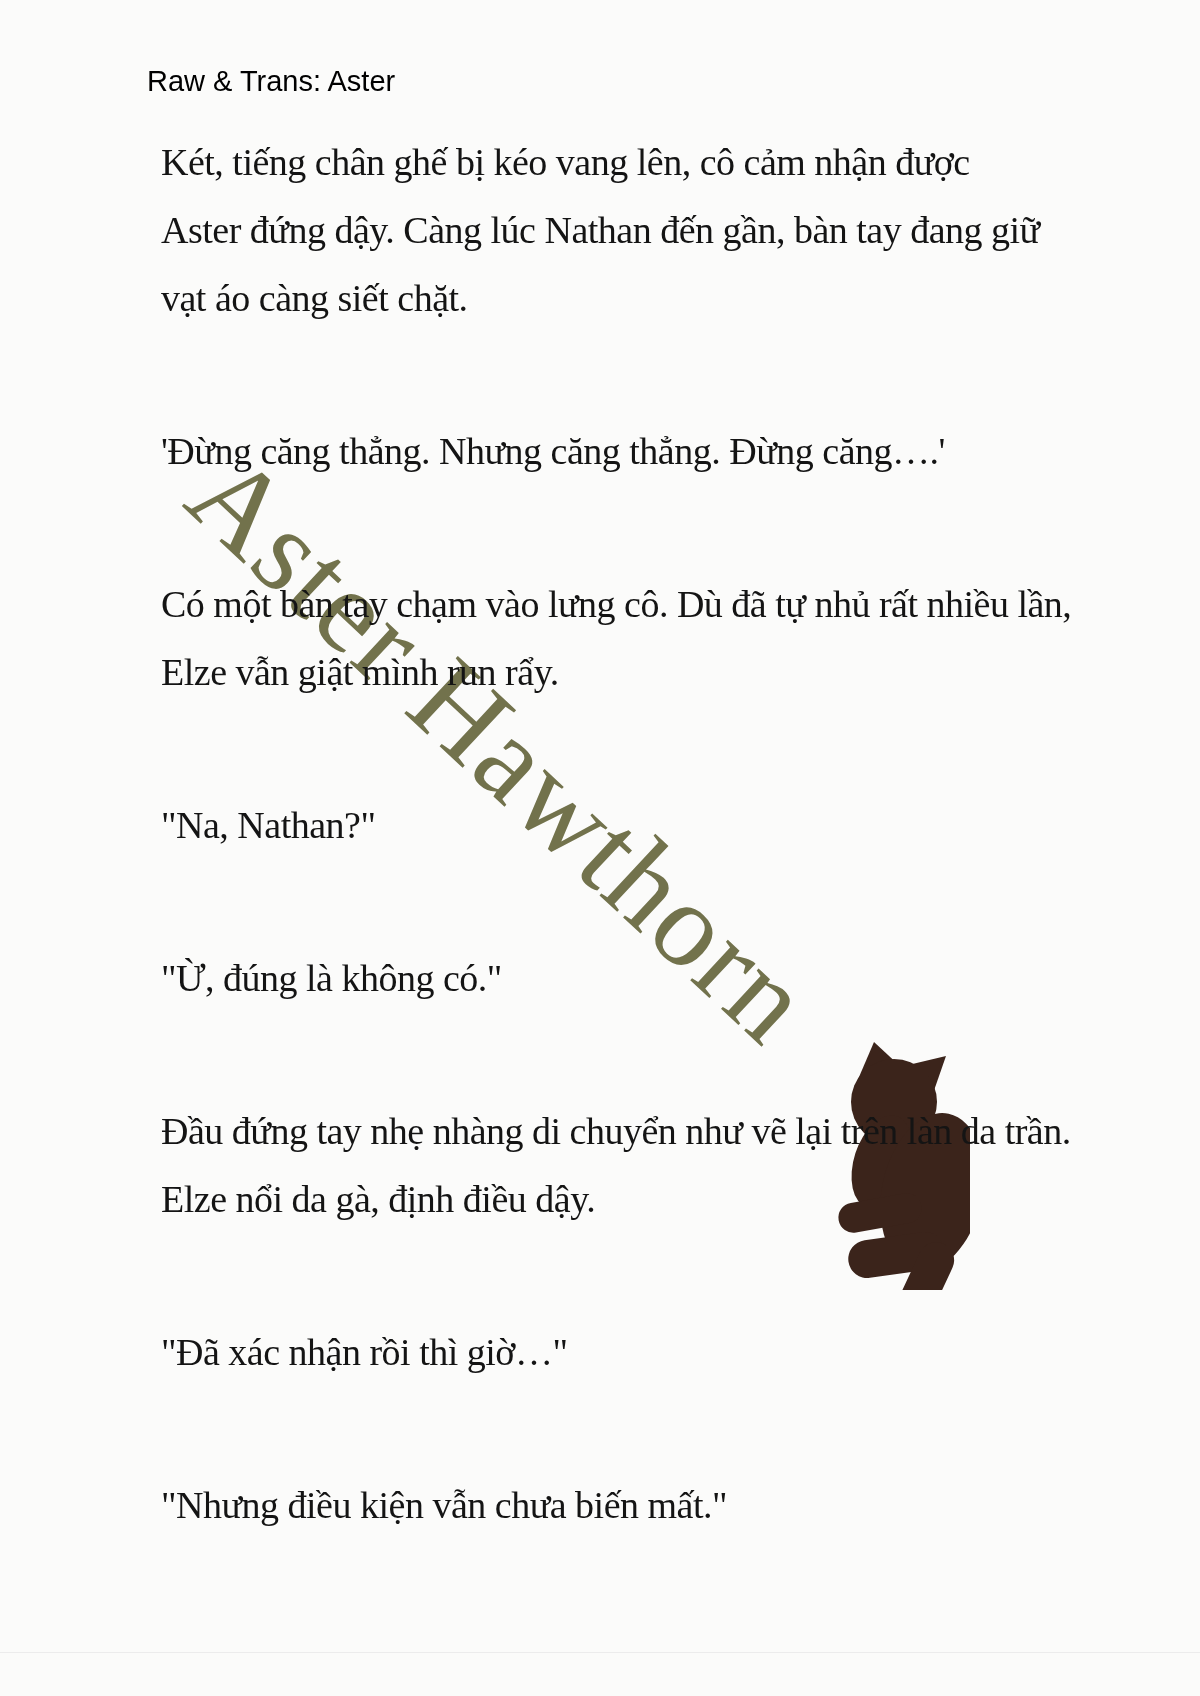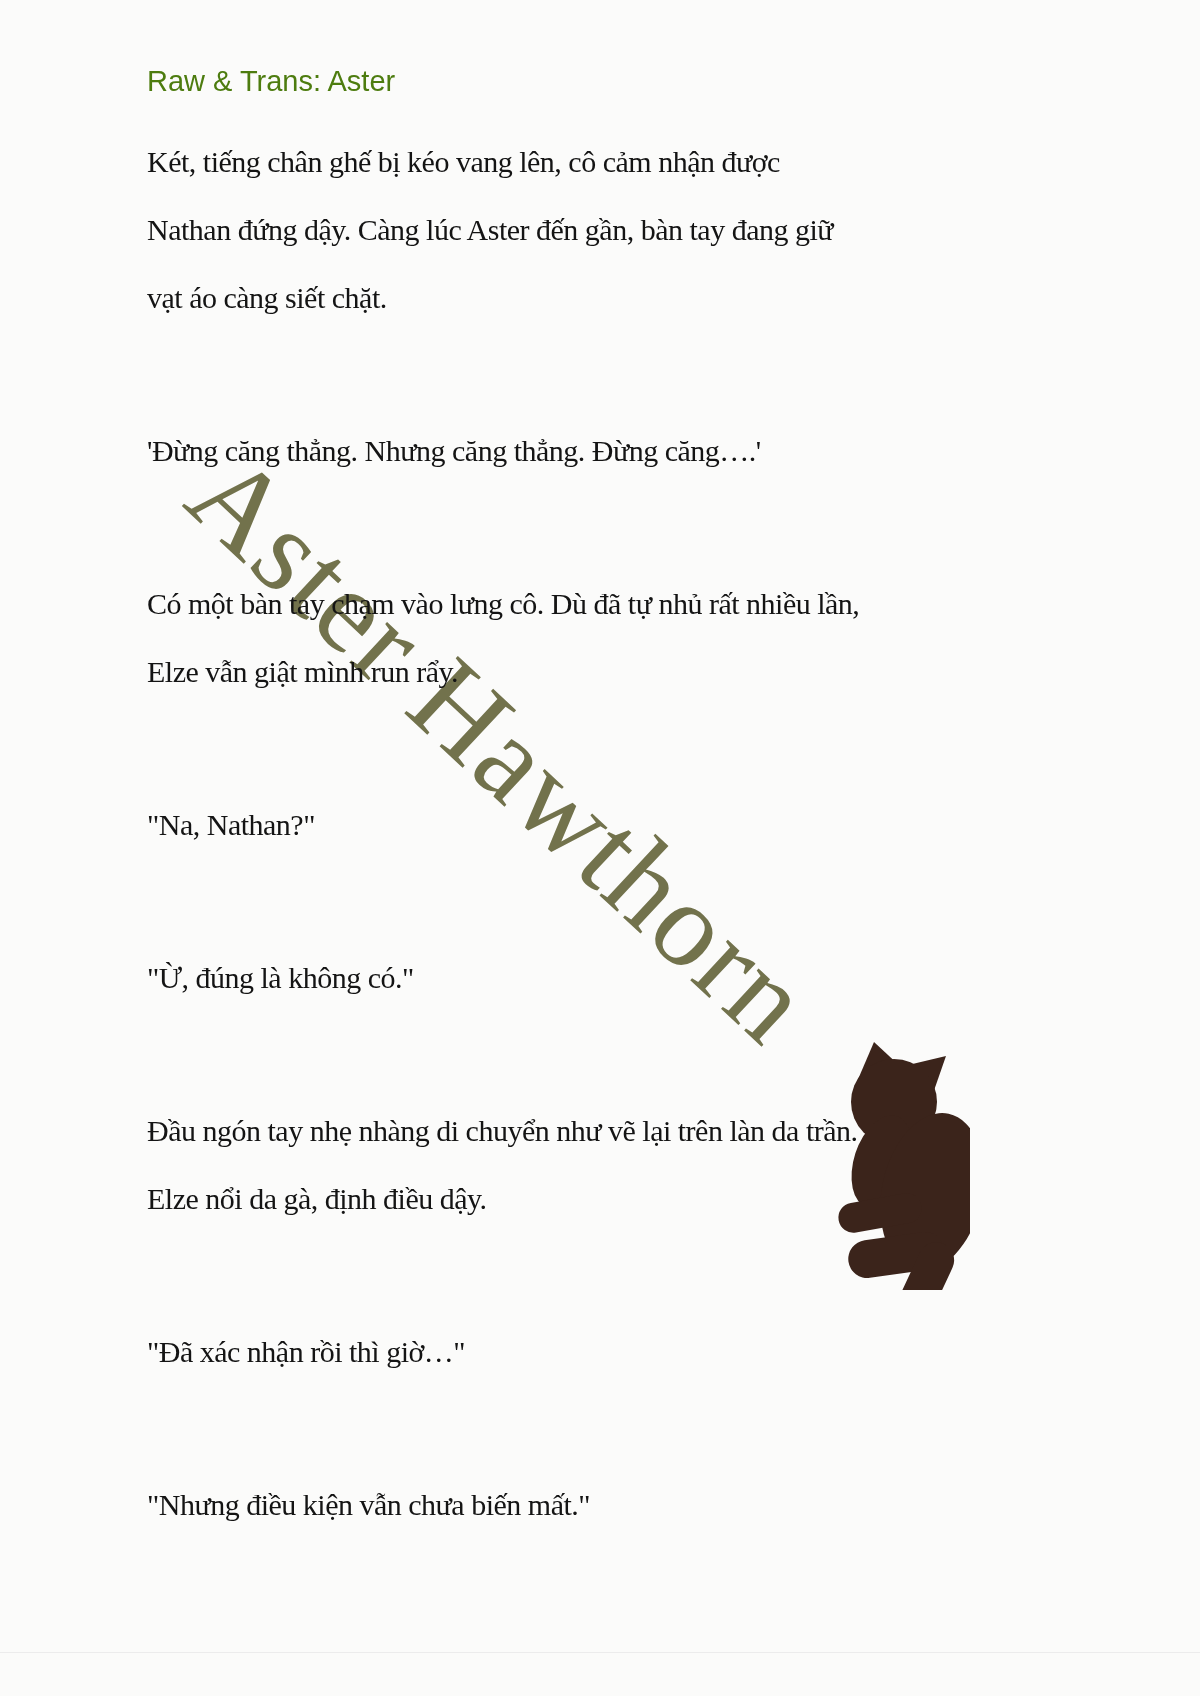--- a/index.html
+++ b/index.html
@@ -16,21 +16,21 @@
     font-family: "Liberation Serif", serif;
     color: #141414;
   }
   .credit {
     position: absolute;
     left: 147px;
     top: 63px;
     font-family: "Liberation Sans", sans-serif;
     font-size: 29px;
     line-height: 36px;
-    color: #4d7c0f;
+    color: #000000;
     z-index: 3;
     white-space: nowrap;
   }
   .watermark {
     position: absolute;
     left: 500px;
     top: 748px;
     transform: translate(-50%, -50%) rotate(43deg);
     transform-origin: center center;
     font-family: "Liberation Serif", serif;
@@ -43,25 +43,25 @@
   .cat {
     position: absolute;
     left: 820px;
     top: 1040px;
     width: 150px;
     height: 250px;
     z-index: 2;
   }
   .content {
     position: absolute;
-    left: 147px;
+    left: 161px;
     top: 128px;
     width: 960px;
     z-index: 3;
-    font-size: 30px;
+    font-size: 38px;
     line-height: 68px;
     letter-spacing: -0.5px;
   }
   .para {
     margin: 0 0 85px 0;
     padding: 0;
   }
   .line {
     white-space: nowrap;
   }
@@ -101,38 +101,38 @@
 
       <rect x="28" y="196" width="96" height="38" rx="19" transform="rotate(-8 76 215)"></rect>
 
       <rect x="88" y="200" width="36" height="84" rx="18" transform="rotate(25 106 242)"></rect>
     </g>
   </svg>
 
   <div class="content">
     <div class="para">
       <div class="line">Két, tiếng chân ghế bị kéo vang lên, cô cảm nhận được</div>
-      <div class="line">Nathan đứng dậy. Càng lúc Aster đến gần, bàn tay đang giữ</div>
+      <div class="line">Aster đứng dậy. Càng lúc Nathan đến gần, bàn tay đang giữ</div>
       <div class="line">vạt áo càng siết chặt.</div>
     </div>
     <div class="para">
       <div class="line">'Đừng căng thẳng. Nhưng căng thẳng. Đừng căng….'</div>
     </div>
     <div class="para">
       <div class="line">Có một bàn tay chạm vào lưng cô. Dù đã tự nhủ rất nhiều lần,</div>
       <div class="line">Elze vẫn giật mình run rẩy.</div>
     </div>
     <div class="para">
       <div class="line">"Na, Nathan?"</div>
     </div>
     <div class="para">
       <div class="line">"Ừ, đúng là không có."</div>
     </div>
     <div class="para">
-      <div class="line">Đầu ngón tay nhẹ nhàng di chuyển như vẽ lại trên làn da trần.</div>
+      <div class="line">Đầu đứng tay nhẹ nhàng di chuyển như vẽ lại trên làn da trần.</div>
       <div class="line">Elze nổi da gà, định điều dậy.</div>
     </div>
     <div class="para">
       <div class="line">"Đã xác nhận rồi thì giờ…"</div>
     </div>
     <div class="para">
       <div class="line">"Nhưng điều kiện vẫn chưa biến mất."</div>
     </div>
   </div>
 

